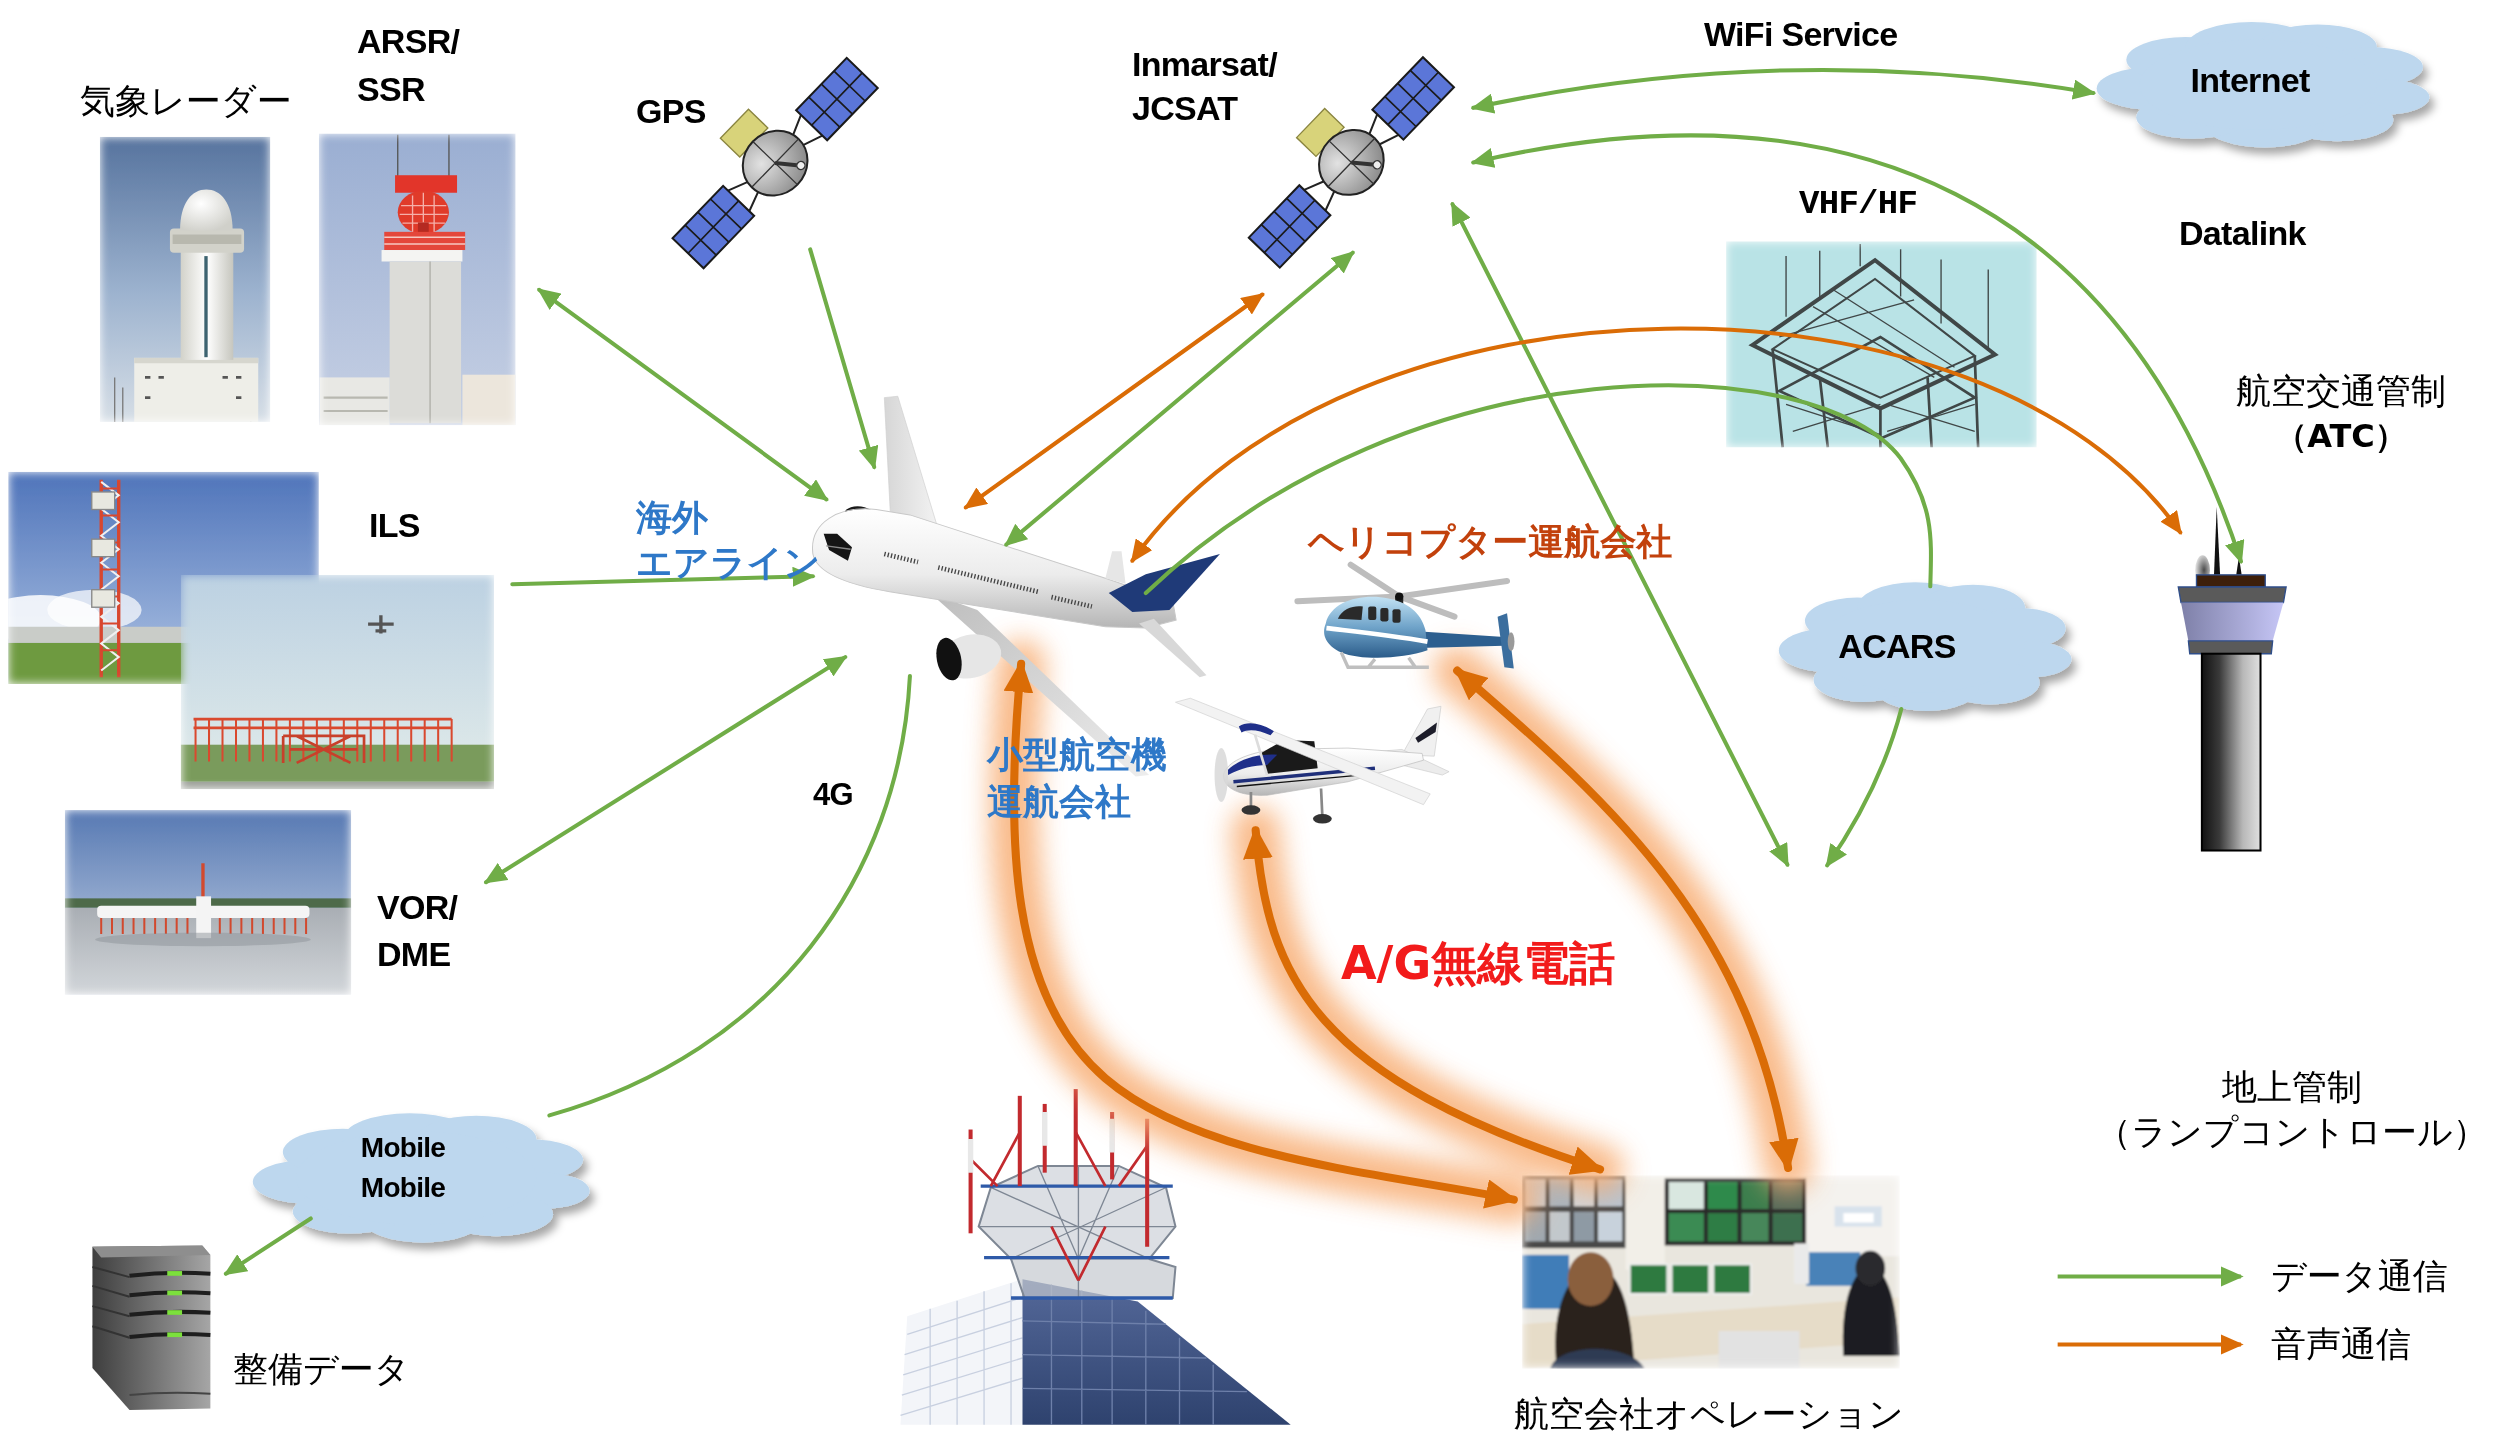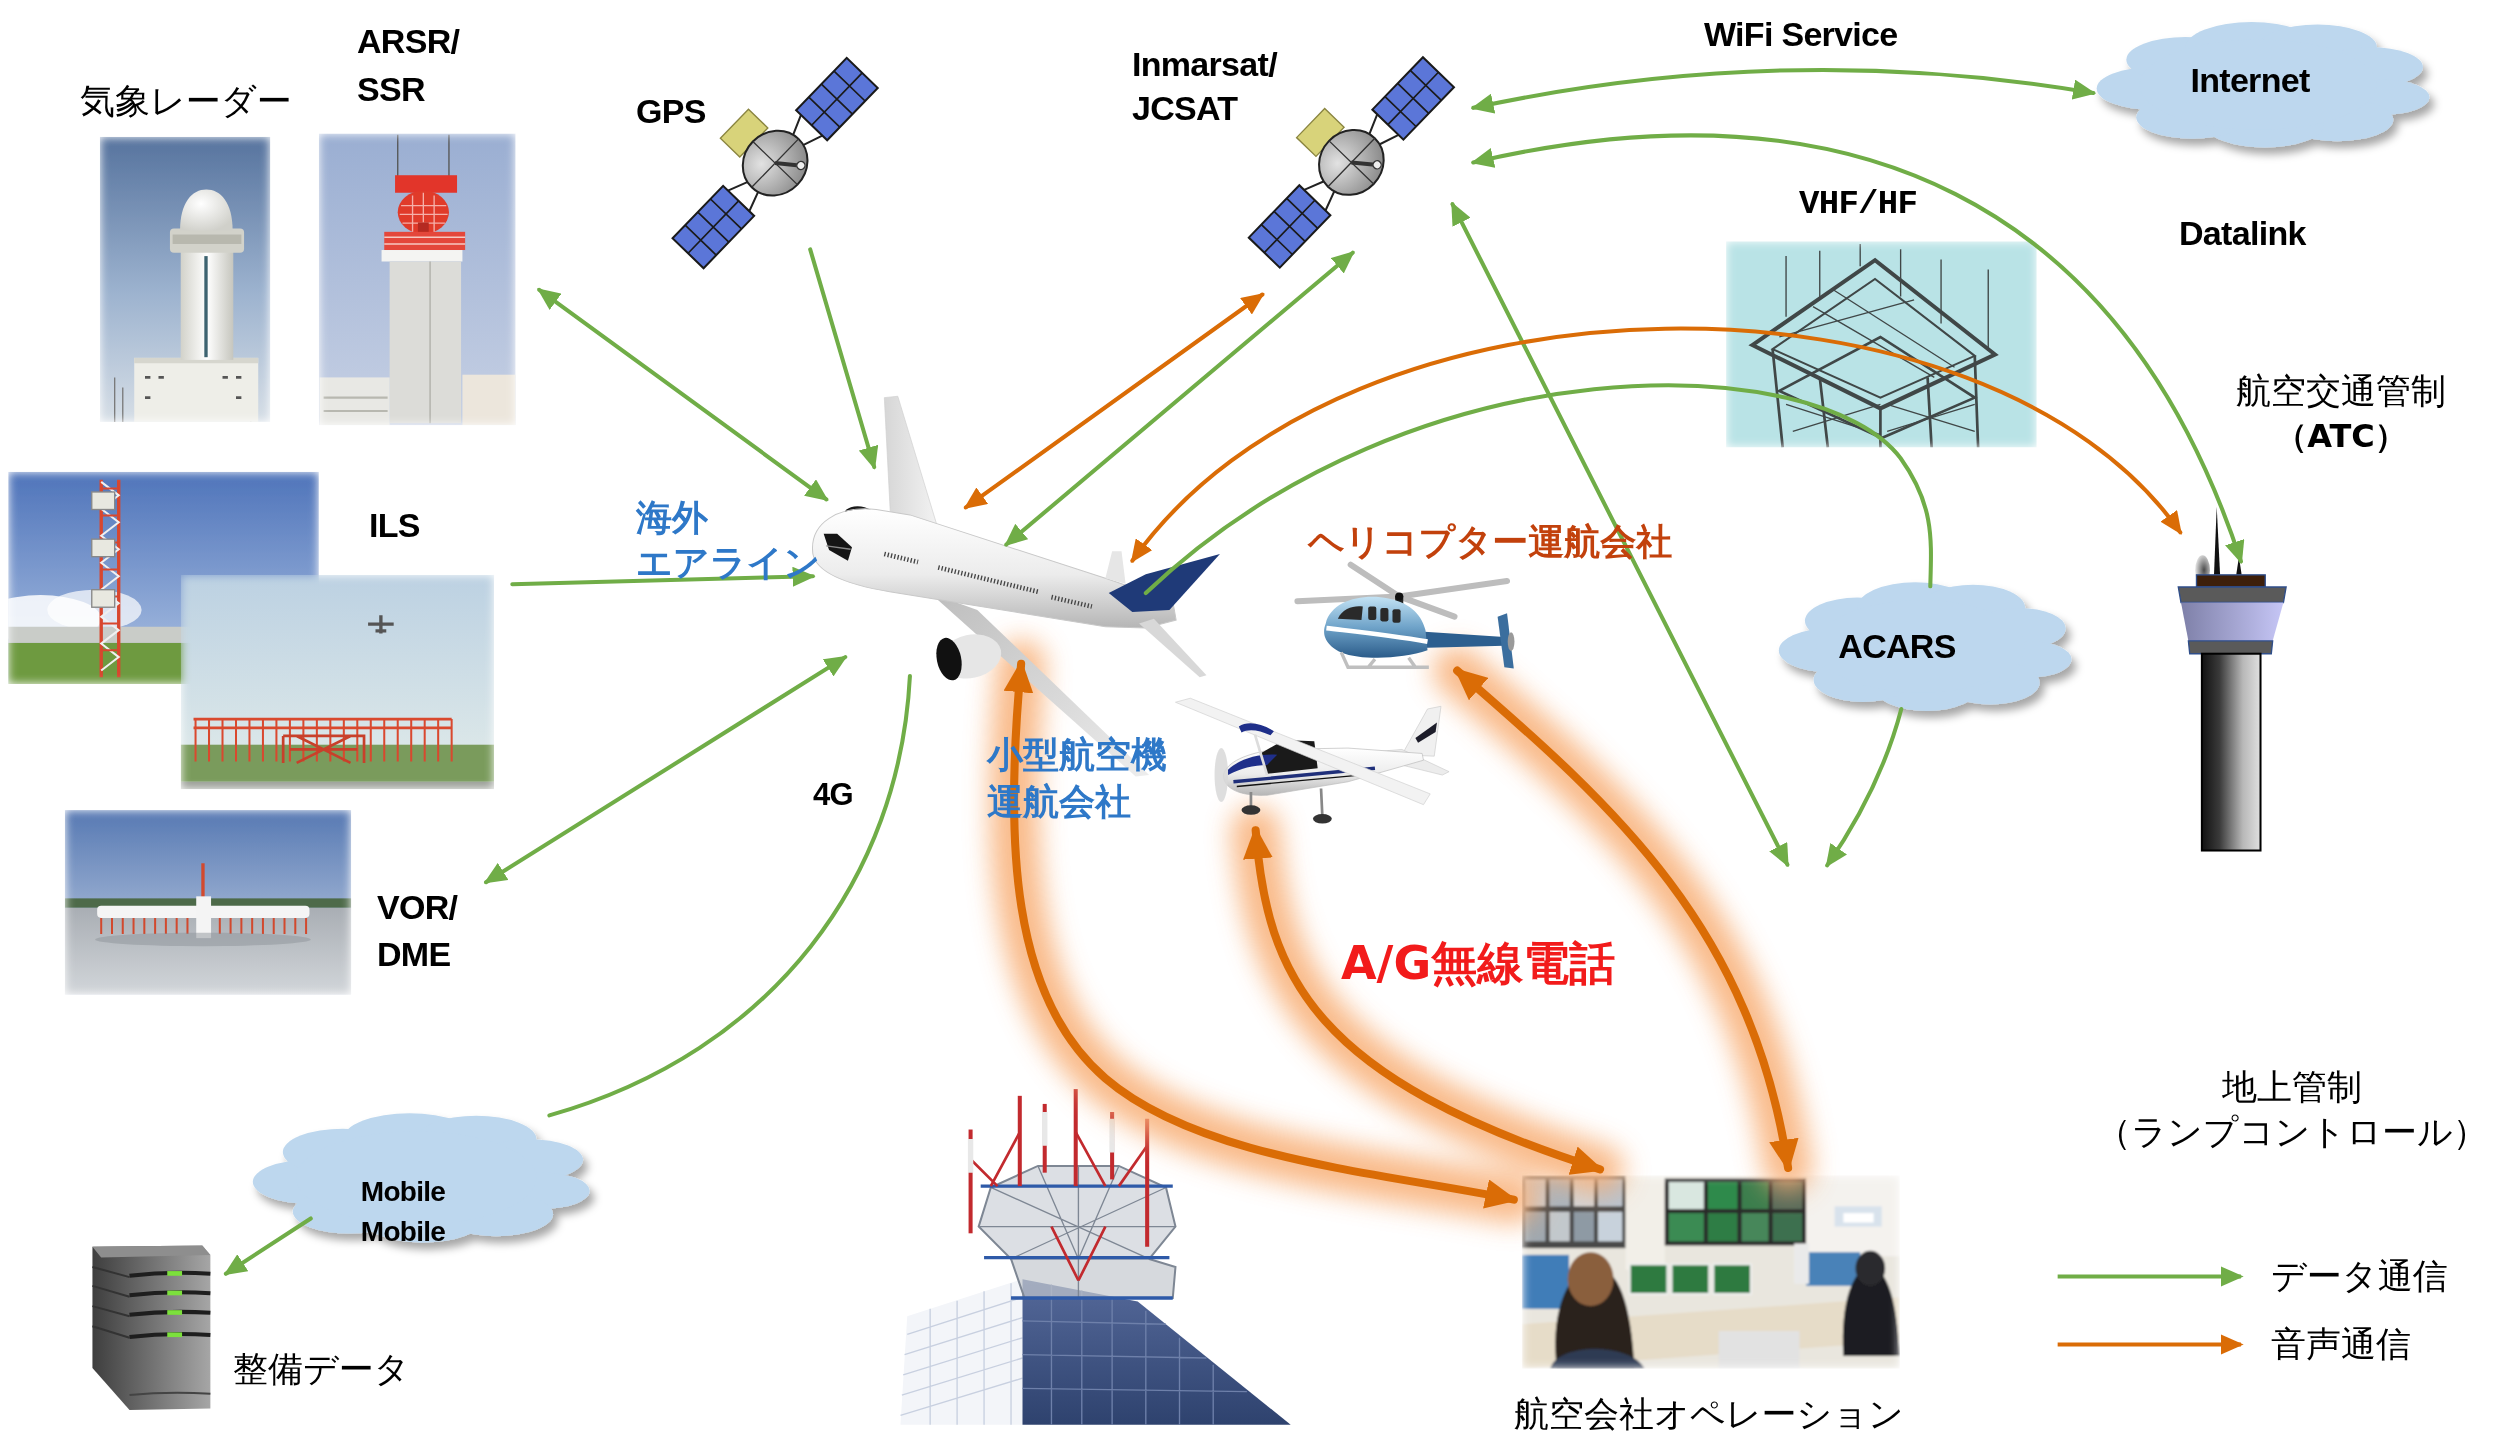--- a/index.html
+++ b/index.html
@@ -489,21 +489,21 @@
   <span>DME</span>
 </div>
 
 <div class="lbl ag" style="left: 1341px; top: 928px; color: rgb(242, 27, 27); margin-top: 12px;">A/G無線電話</div>
 
 <div class="lbl jp center" style="left:2090px;top:1065px;width:404px;line-height:45px;">
   <span>地上管制</span>
   <span>（ランプコントロール）</span>
 </div>
 
-<div class="lbl mobtxt center" style="left:268px;top:1128px;width:270px;line-height:40px;margin-top:44px;">
+<div class="lbl mobtxt center" style="left:268px;top:1128px;width:270px;line-height:40px;">
   <span>Mobile</span>
   <span>Mobile</span>
 </div>
 
 <div class="lbl jp" style="left:2271px;top:1259px;">データ通信</div>
 <div class="lbl jp" style="left:2271px;top:1327px;">音声通信</div>
 
 <div class="lbl jp" style="left:233px;top:1352px;">整備データ</div>
 
 <div class="lbl jp" style="left:1514px;top:1397px;">航空会社オペレーション</div>

